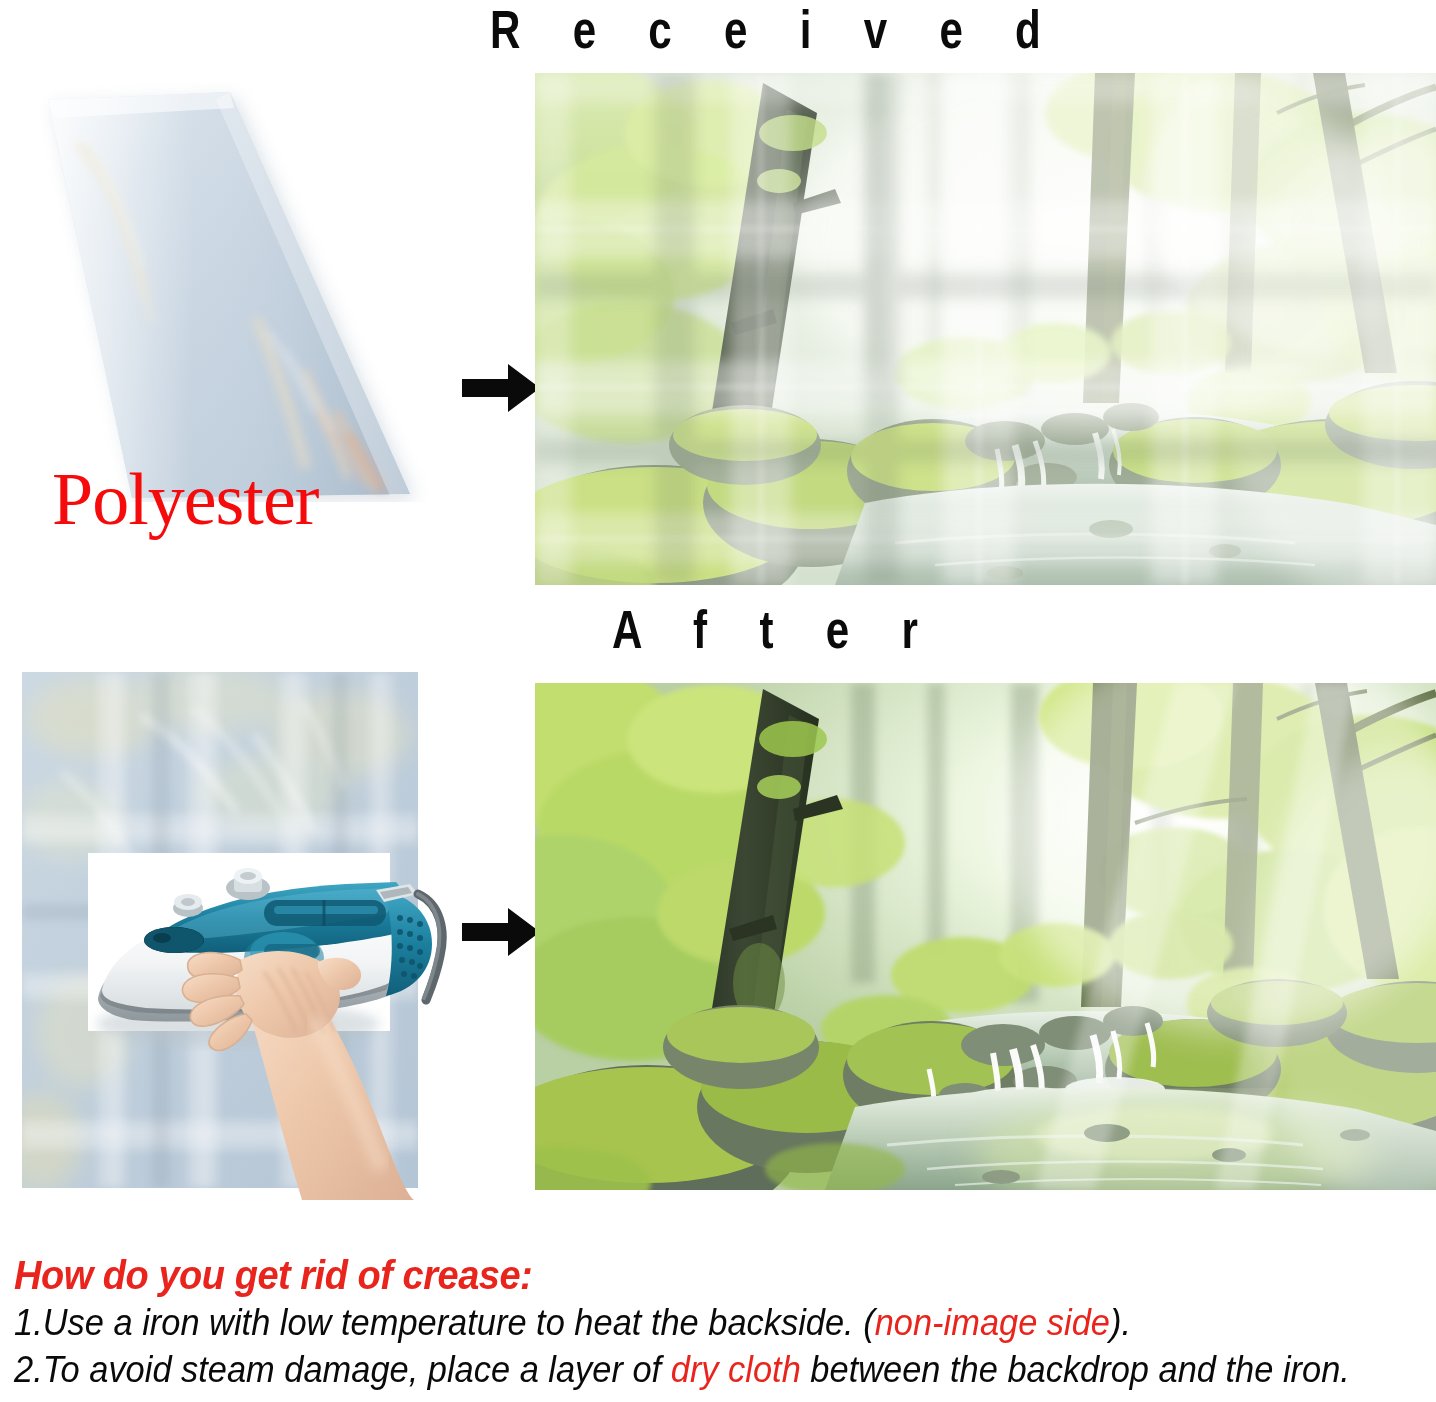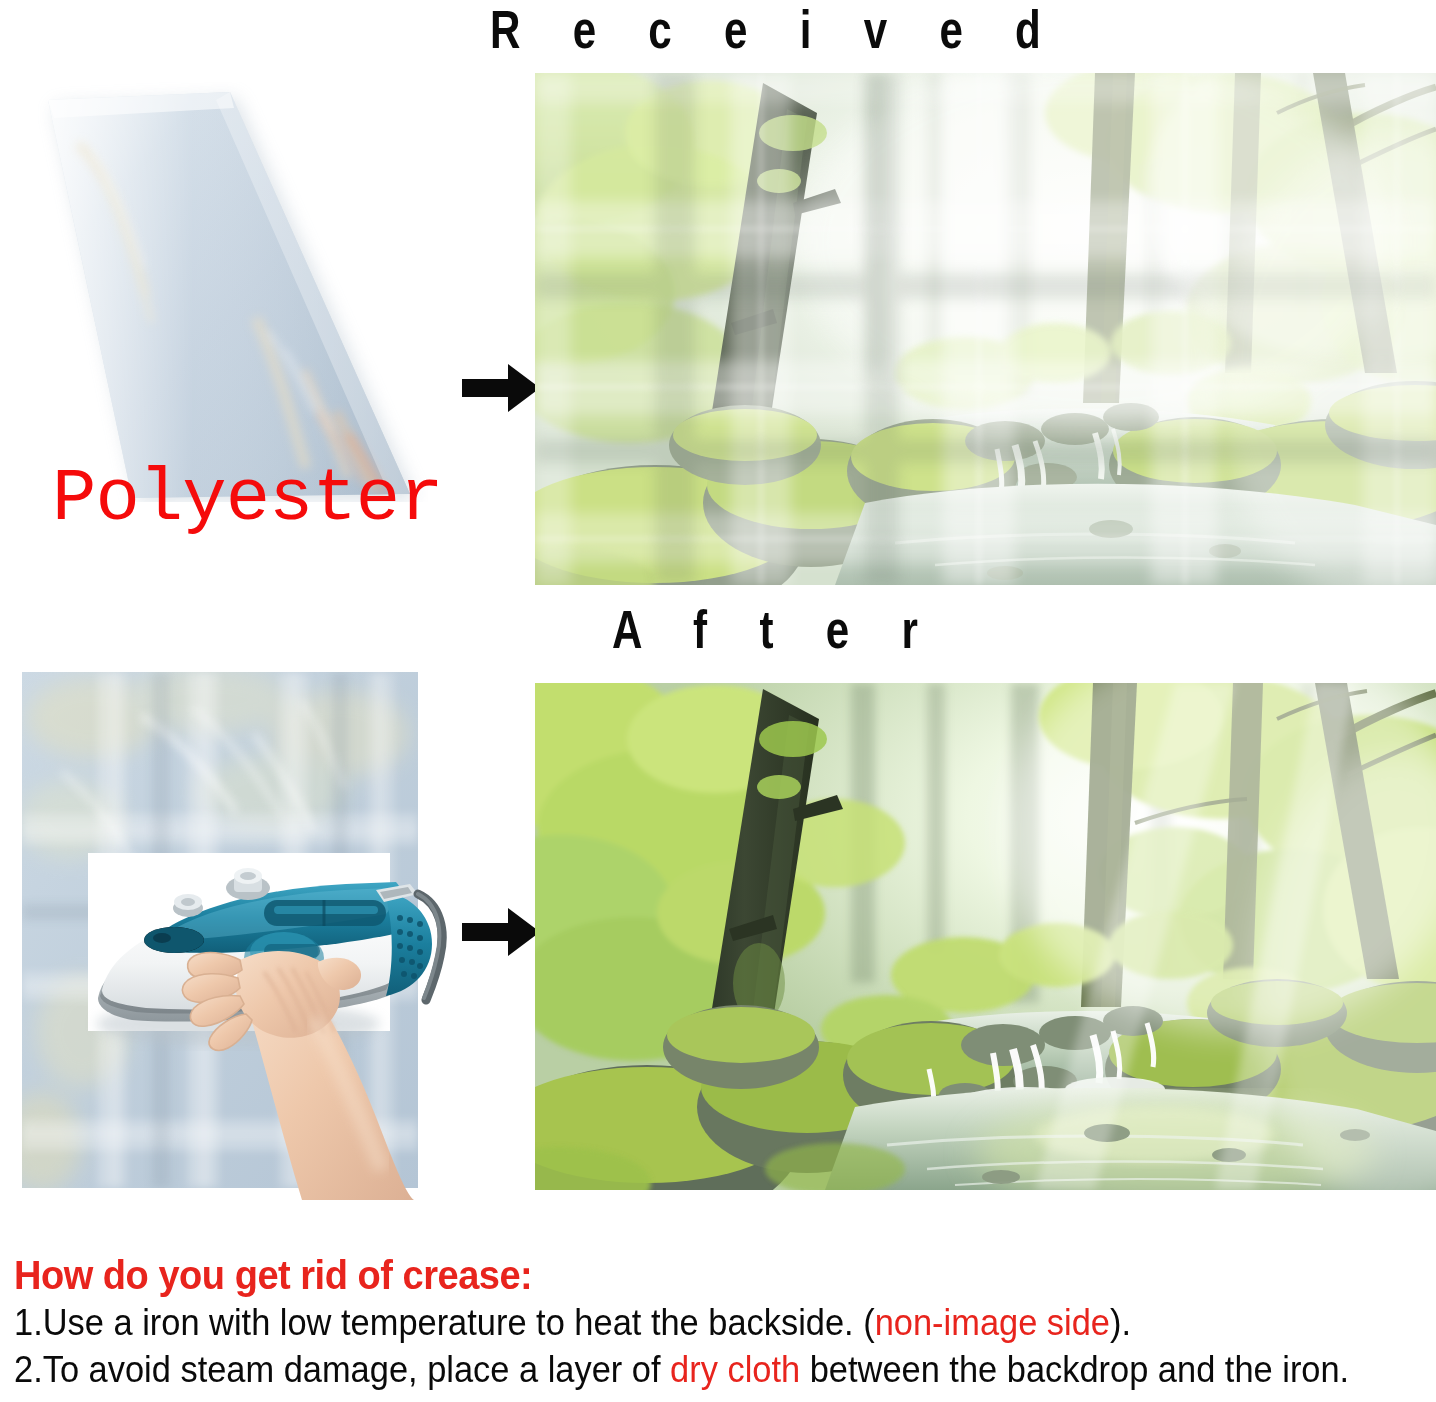--- a/index.html
+++ b/index.html
@@ -25,35 +25,35 @@
   .photo svg{display:block;width:100%;height:100%;}
 
   
   .creases{position:absolute;inset:0;pointer-events:none;}
 
   
   #fabric-swatch{position:absolute;left:18px;top:82px;width:410px;height:420px;}
   #fabric-swatch svg{display:block;}
 
   #label-polyester{position:absolute;left:52px;top:462px;font-size:74px;
-       color:#f50b0b;font-family:Liberation Mono, monospace;
+       color:#f50b0b;font-family:Liberation Serif, serif;
        font-weight:normal;letter-spacing:-1px;line-height:1;text-align:right;}
 
   
   #backdrop-reverse{position:absolute;left:22px;top:672px;width:396px;height:516px;}
   #backdrop-reverse svg{display:block;}
 
   
   #iron-patch{position:absolute;left:88px;top:853px;width:302px;height:178px;
        background:#ffffff;}
   #iron-figure{position:absolute;left:88px;top:848px;width:360px;height:352px;}
   #iron-figure svg{display:block;overflow:visible;}
 
   
-  #instructions{position:absolute;left:14px;top:1252px;width:1418px;}
+  #instructions{position:absolute;left:14px;top:1252px;width:1418px;font-style:italic;}
   #instr-heading{font-size:40px;font-weight:bold;color:#e8241d;
        letter-spacing:-.5px;line-height:1.15;
        transform:scaleX(.95);transform-origin:left center;}
   .instr-line{font-size:37px;color:#0a0a0a;line-height:1.2;white-space:nowrap;
        transform:scaleX(.93);transform-origin:left center;margin-top:3px;}
   .hl{color:#e8241d;}
 </style>
 </head>
 <body>
 

